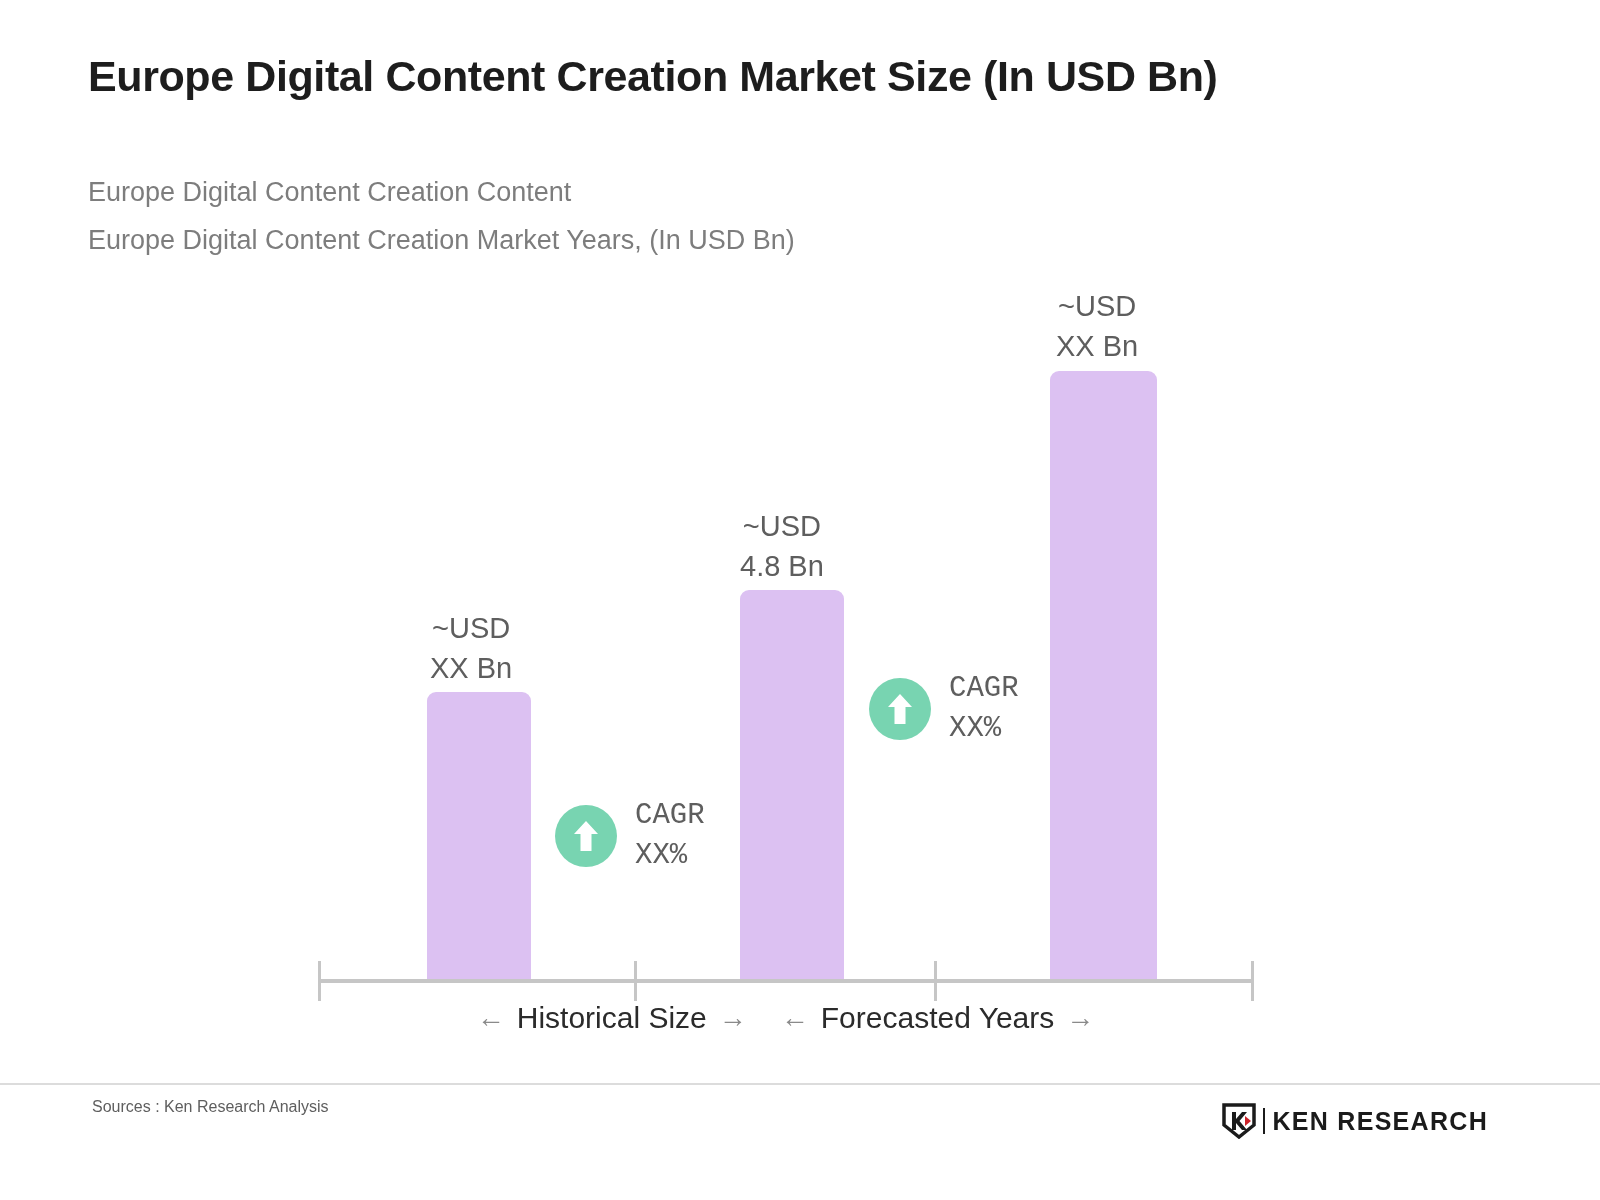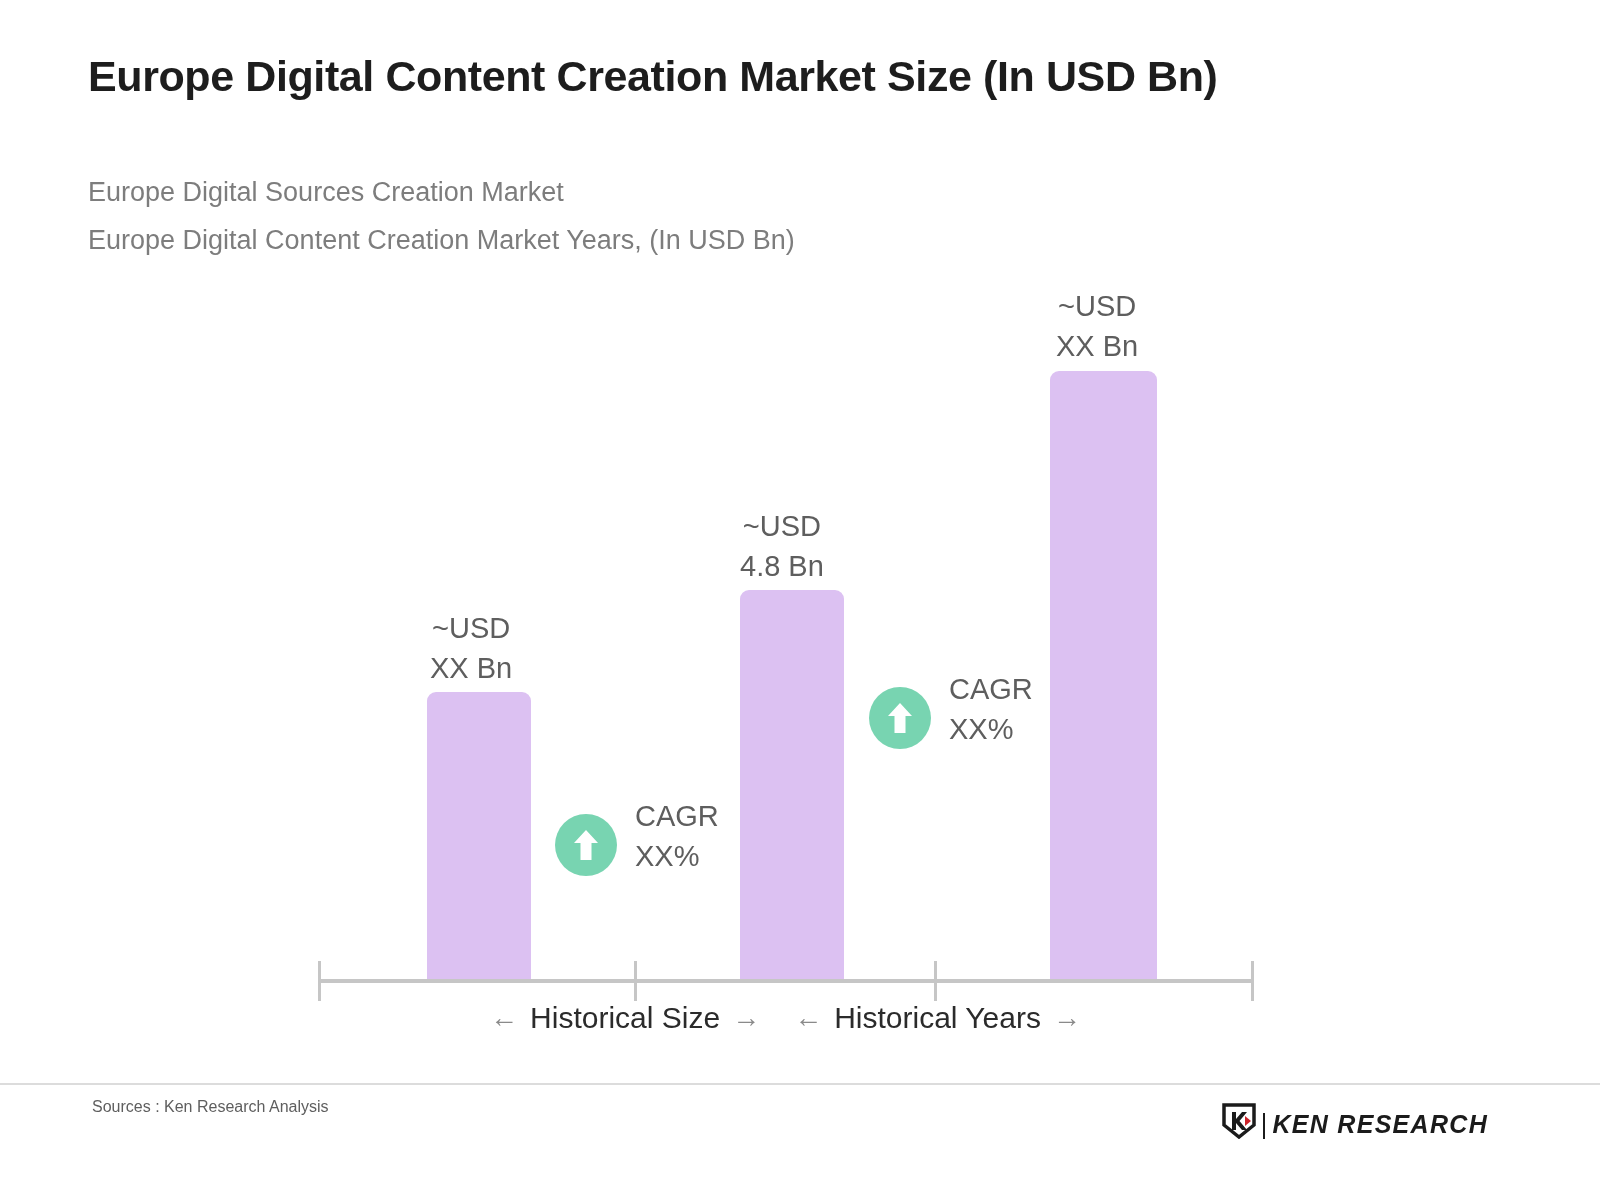--- a/index.html
+++ b/index.html
@@ -73,21 +73,22 @@
   .axis-tick {
     position: absolute;
     width: 3px;
     background: #c6c6c6;
   }
 
   
   .cagr-badge {
     position: absolute;
     display: flex;
-    align-items: flex-end;
+    align-items: center;
+    font-family: Liberation Mono, monospace;
   }
   .cagr-circle {
     width: 62px;
     height: 62px;
     border-radius: 50%;
     background: #78d4b1;
     display: flex;
     align-items: center;
     justify-content: center;
     flex: 0 0 auto;
@@ -139,44 +140,43 @@
     top: 1098px;
     font-size: 16px;
     color: #5e5e5e;
     white-space: nowrap;
   }
   #brand-logo {
     position: absolute;
     right: 112px;
     top: 1103px;
     display: flex;
-    align-items: flex-end;
+    align-items: center;
     gap: 7px;
-    font-style: italic;
   }
   #brand-logo-wordmark {
     font-size: 25px;
     font-weight: bold;
     letter-spacing: 1.3px;
     color: #1b1b1b;
     white-space: nowrap;
   }
   .logo-divider {
     width: 2px;
     height: 26px;
     background: #1b1b1b;
   }
 </style>
 </head>
 <body>
 
 <div id="chart-title">Europe Digital Content Creation Market Size (In USD Bn)</div>
 
 <div id="subtitle-block">
-  <div>Europe Digital Sources Creation Market</div>
+  <div>Europe Digital Content Creation Content</div>
   <div>Europe Digital Content Creation Market Years, (In USD Bn)</div>
 </div>
 
 <div id="plot-area">
 
   <div class="bar-value-label" style="left:430px; top:608px;">
     <div>~USD</div>
     <div>XX Bn</div>
   </div>
   <div class="bar" style="left:427px; top:692px; width:104px; height:289px;"></div>
@@ -224,21 +224,21 @@
   <div class="axis-tick" style="left:1251px; top:961px; height:40px;"></div>
 
   <div id="period-labels">
     <div class="period-group">
       <span class="period-arrow">←</span>
       <span>Historical Size</span>
       <span class="period-arrow">→</span>
     </div>
     <div class="period-group">
       <span class="period-arrow">←</span>
-      <span>Historical Years</span>
+      <span>Forecasted Years</span>
       <span class="period-arrow">→</span>
     </div>
   </div>
 </div>
 
 <div id="footer-divider"></div>
 
 <div id="footer-source">Sources : Ken Research Analysis</div>
 
 <div id="brand-logo">

